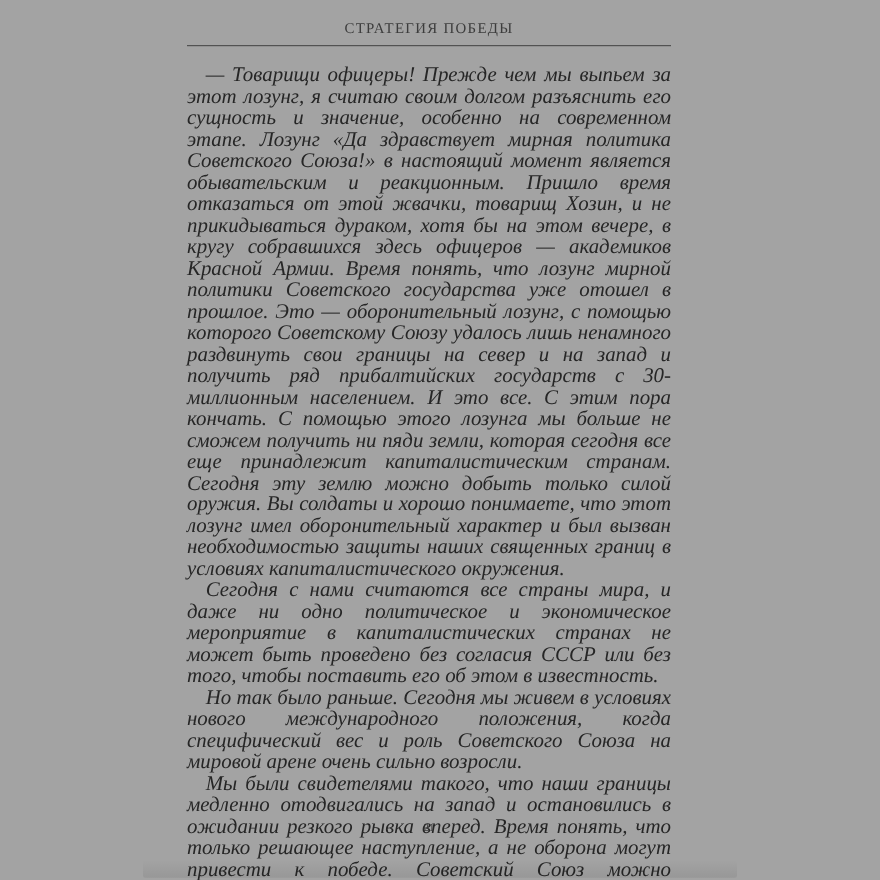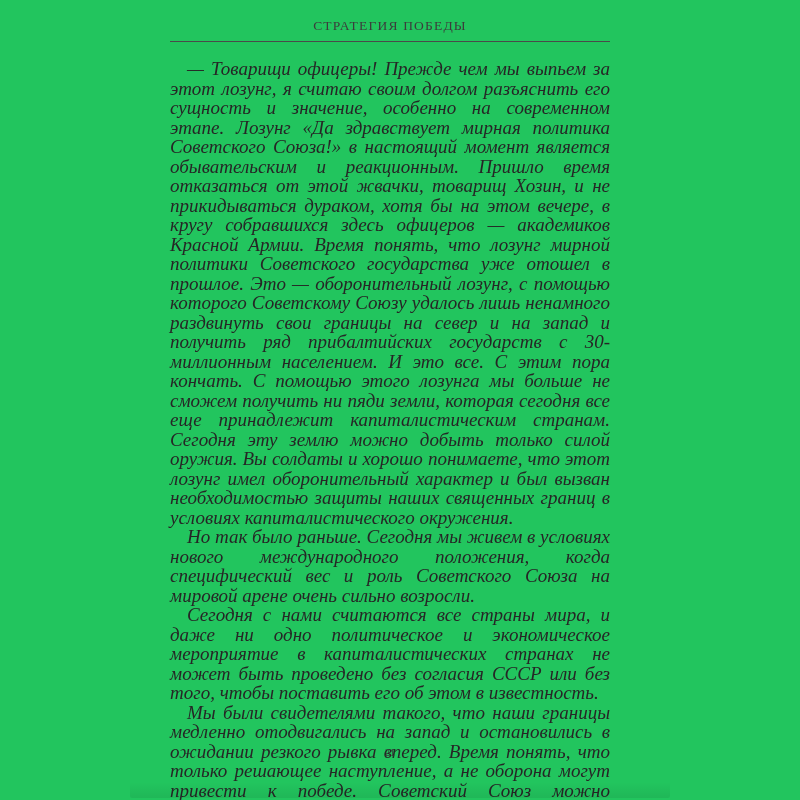--- a/index.html
+++ b/index.html
@@ -10,21 +10,21 @@
     width: 800px;
     height: 800px;
     background: #ffffff;
     position: relative;
     overflow: hidden;
     font-family: "Liberation Serif", serif;
   }
   .scan-page {
     position: absolute;
     inset: 0;
-    background: #22c55e;
+    background: #a3a3a3;
   }
   
   .scan-shadow {
     position: absolute;
     left: 130px;
     right: 130px;
     bottom: 2px;
     height: 16px;
     background: linear-gradient(to bottom, rgba(0,0,0,0) 0%, rgba(0,0,0,0.05) 70%, rgba(0,0,0,0.07) 100%);
     border-radius: 2px;
@@ -82,22 +82,22 @@
 <div class="scan-page">
 
   <div class="content">
 
     <div class="running-title">СТРАТЕГИЯ ПОБЕДЫ</div>
 
     <hr class="header-rule">
 
     <div class="body-text" lang="ru">
       <p>— Товарищи офицеры! Прежде чем мы выпьем за этот лозунг, я считаю своим долгом разъяснить его сущность и значение, особенно на современном этапе. Лозунг «Да здравствует мирная политика Советского Союза!» в настоящий момент является обывательским и реакционным. Пришло время отказаться от этой жвачки, товарищ Хозин, и не прикидываться дураком, хотя бы на этом вечере, в кругу собравшихся здесь офицеров — академиков Красной Армии. Время понять, что лозунг мирной политики Советского государства уже отошел в прошлое. Это — оборонительный лозунг, с помощью которого Советскому Союзу удалось лишь ненамного раздвинуть свои границы на север и на запад и получить ряд прибалтийских государств с 30-миллионным населением. И это все. С этим пора кончать. С помощью этого лозунга мы больше не сможем получить ни пяди земли, которая сегодня все еще принадлежит капиталистическим странам. Сегодня эту землю можно добыть только силой оружия. Вы солдаты и хорошо понимаете, что этот лозунг имел оборонительный характер и был вызван необходимостью защиты наших священных границ в условиях капиталистического окружения.</p>
+      <p>Сегодня с нами считаются все страны мира, и даже ни одно политическое и экономическое мероприятие в капиталистических странах не может быть проведено без согласия СССР или без того, чтобы поставить его об этом в известность.</p>
       <p>Но так было раньше. Сегодня мы живем в условиях нового международного положения, когда специфический вес и роль Советского Союза на мировой арене очень сильно возросли.</p>
-      <p>Сегодня с нами считаются все страны мира, и даже ни одно политическое и экономическое мероприятие в капиталистических странах не может быть проведено без согласия СССР или без того, чтобы поставить его об этом в известность.</p>
       <p>Мы были свидетелями такого, что наши границы медленно отодвигались на запад и остановились в ожидании резкого рывка вперед. Время понять, что только решающее наступление, а не оборона могут привести к победе. Советский Союз можно сравнить, к примеру, со свирепым хищным зверем, который затаился в засаде, поджидая свою добычу, чтобы затем одним прыжком настичь ее. Недалек тот день, когда вы станете свидетелями и участниками огромных социальных изменений на Балканах.</p>
 
     </div>
 
   </div>
 
   <div class="page-number">21</div>
 
   <div class="scan-shadow"></div>
 

